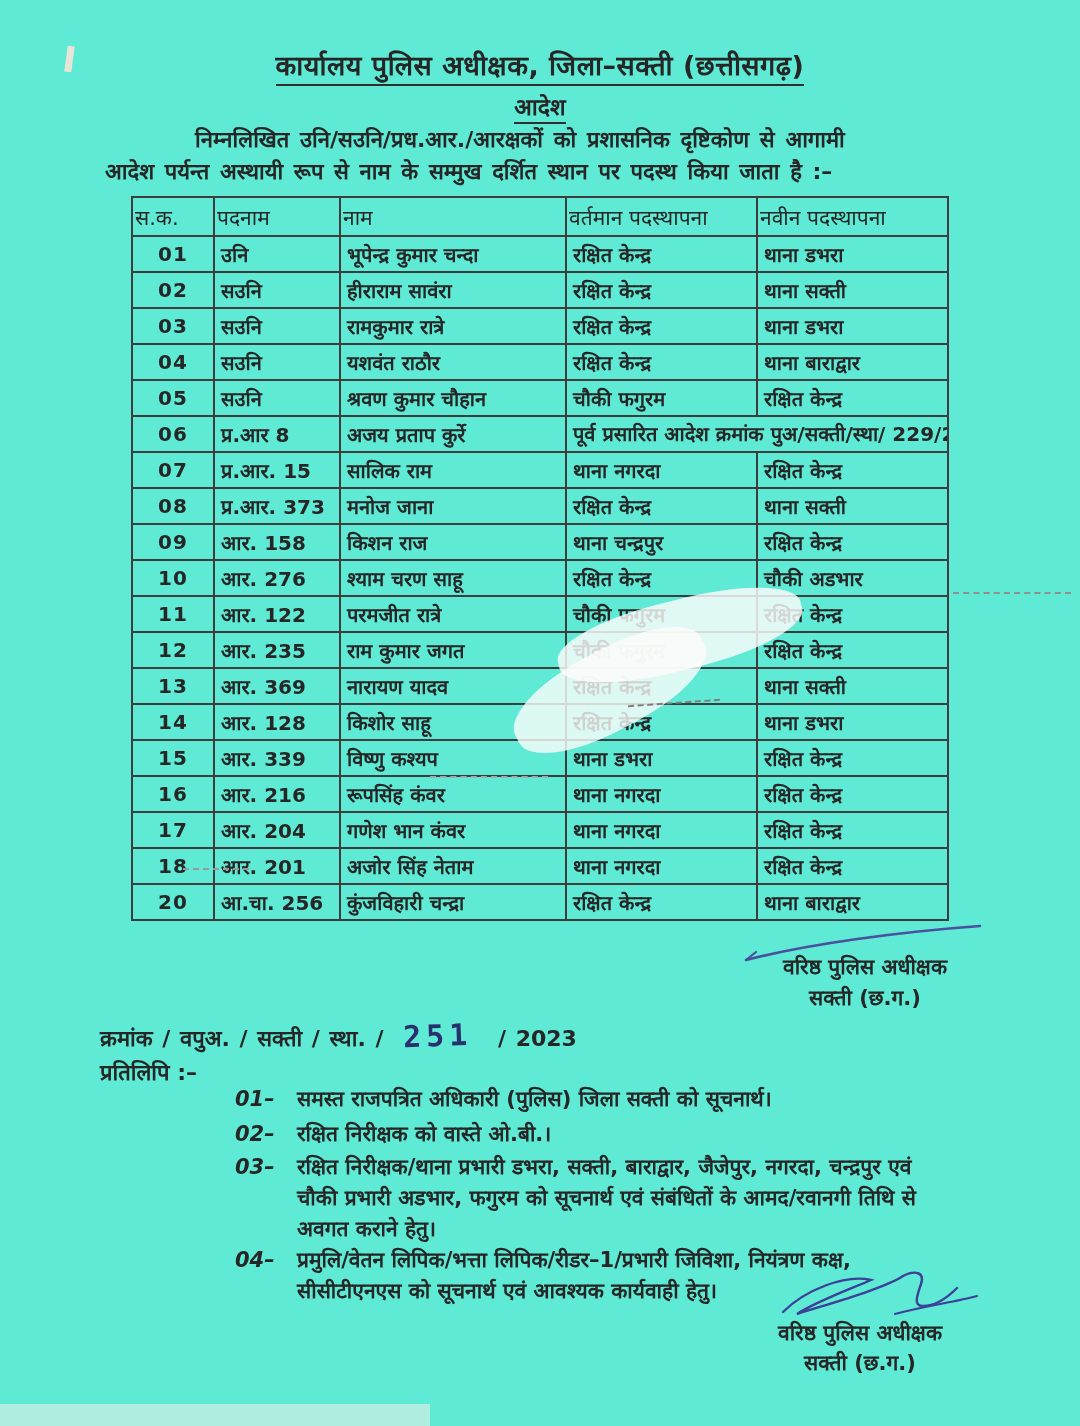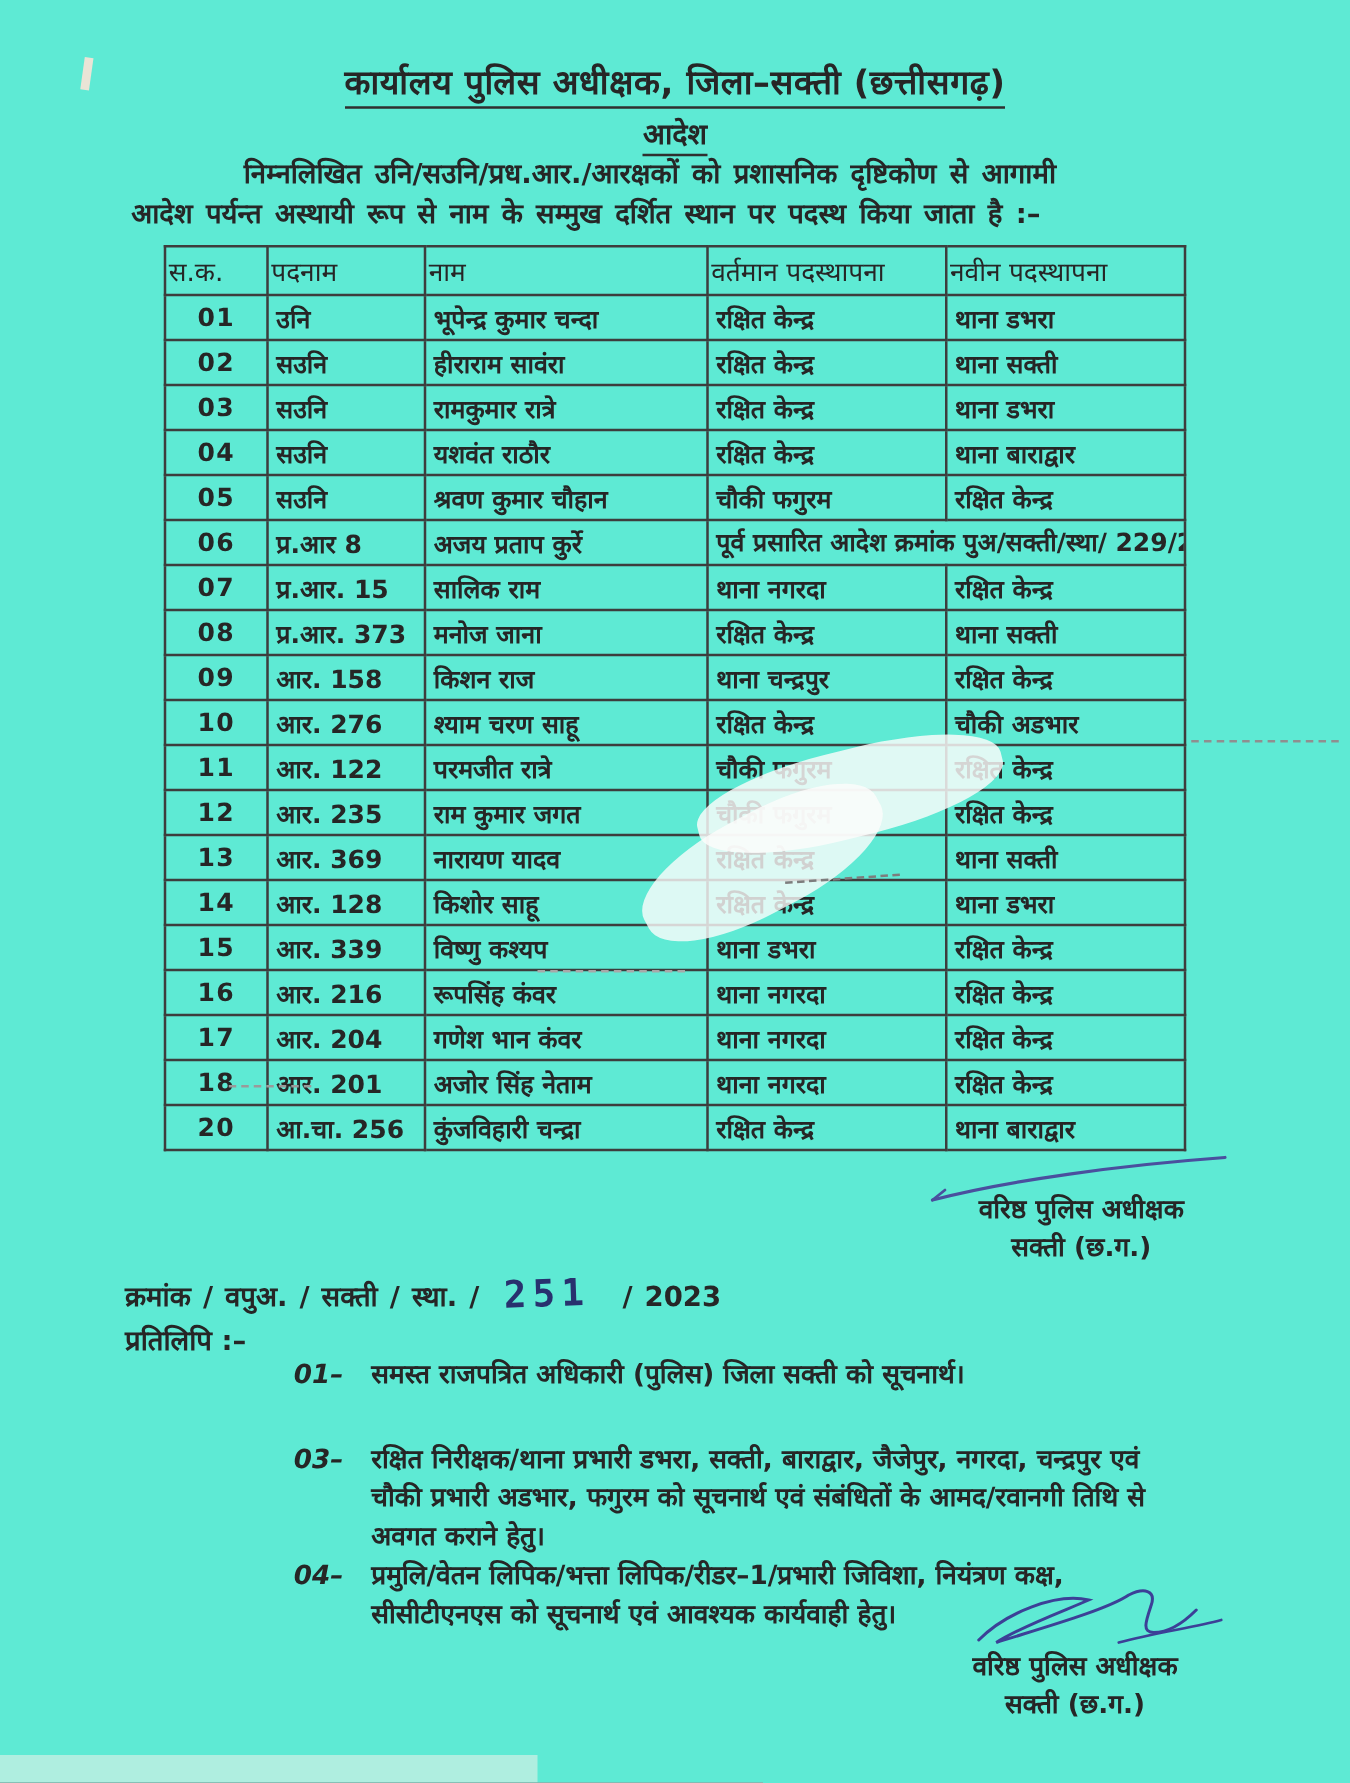--- a/index.html
+++ b/index.html
@@ -247,20 +247,24 @@
     <span>क्रमांक / वपुअ. / सक्ती / स्था. /</span>
     <span class="ref-number">251</span>
     <span>/ 2023</span>
   </div>
   <div class="copy-label">प्रतिलिपि :–</div>
 
   <div class="copy-item item-1">
     <div class="num">01–</div>
     <div class="txt">समस्त राजपत्रित अधिकारी (पुलिस) जिला सक्ती को सूचनार्थ।</div>
   </div>
+  <div class="copy-item item-2">
+    <div class="num">02–</div>
+    <div class="txt">रक्षित निरीक्षक को वास्ते ओ.बी.।</div>
+  </div>
   <div class="copy-item item-3">
     <div class="num">03–</div>
     <div class="txt">रक्षित निरीक्षक/थाना प्रभारी डभरा, सक्ती, बाराद्वार, जैजेपुर, नगरदा, चन्द्रपुर एवं चौकी प्रभारी अडभार, फगुरम को सूचनार्थ एवं संबंधितों के आमद/रवानगी तिथि से अवगत कराने हेतु।</div>
   </div>
   <div class="copy-item item-4">
     <div class="num">04–</div>
     <div class="txt">प्रमुलि/वेतन लिपिक/भत्ता लिपिक/रीडर–1/प्रभारी जिविशा, नियंत्रण कक्ष, सीसीटीएनएस को सूचनार्थ एवं आवश्यक कार्यवाही हेतु।</div>
   </div>
 
   <svg class="pen" style="left:775px;top:1262px;" width="210" height="62" viewBox="0 0 210 62">

